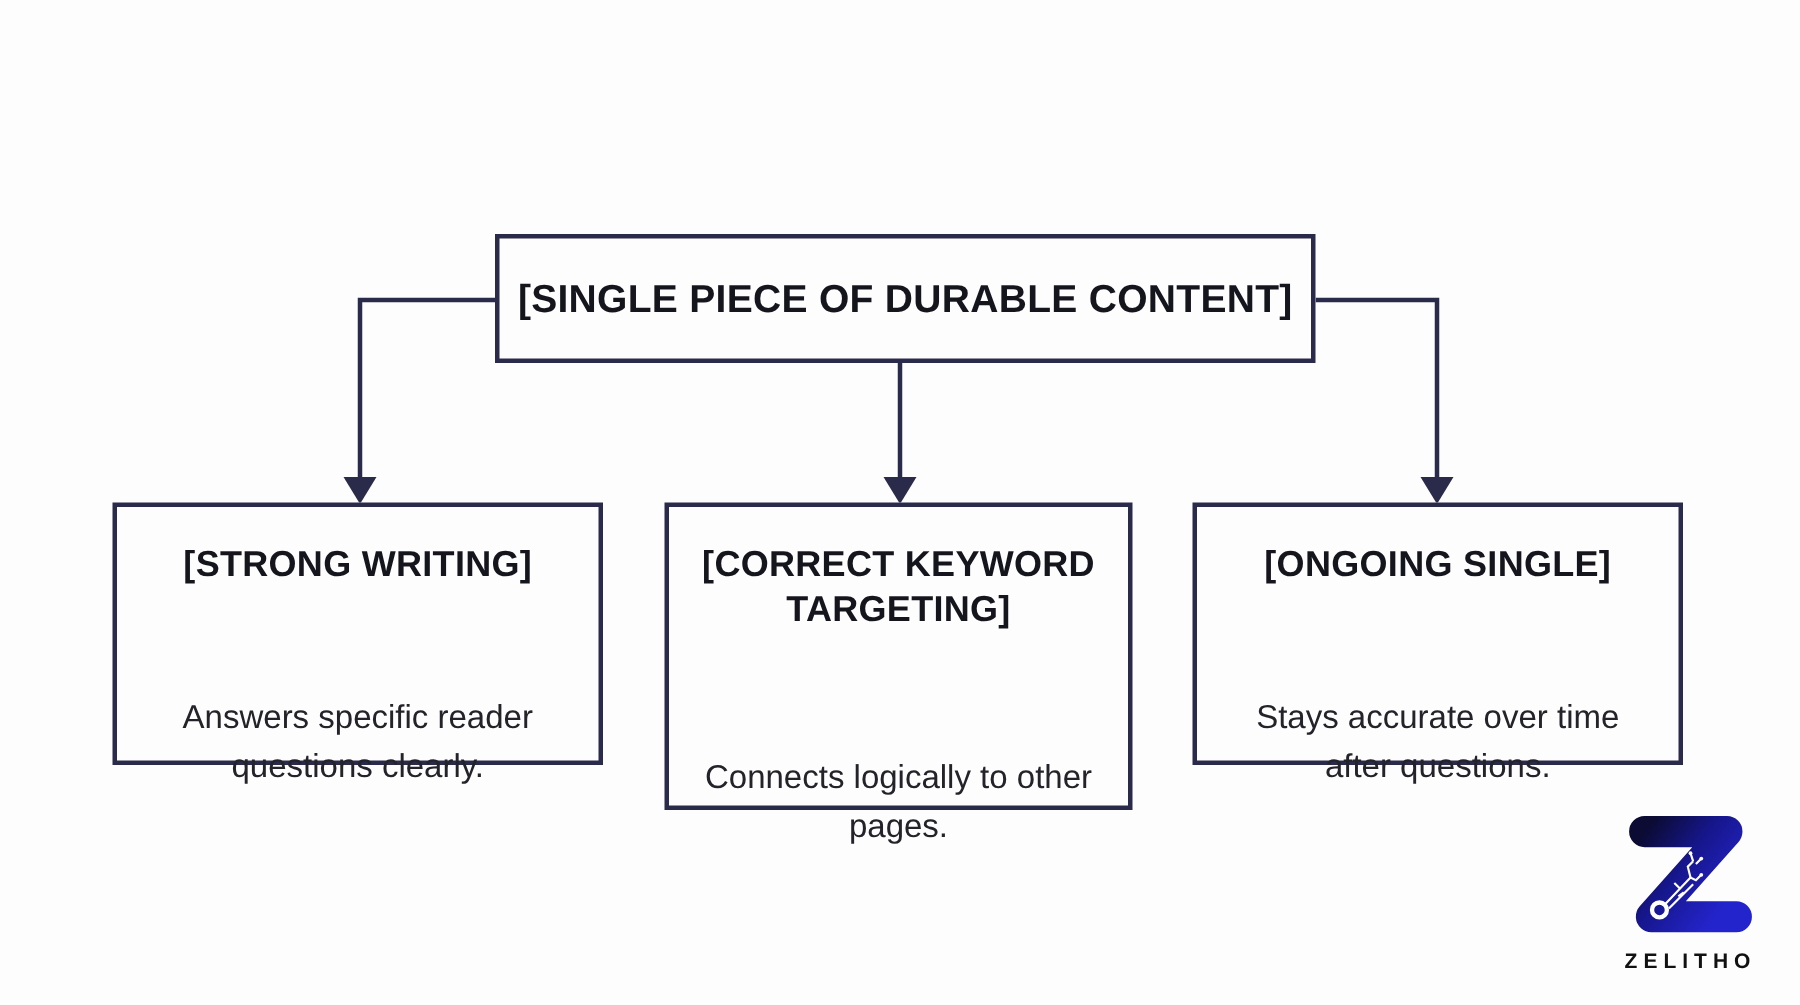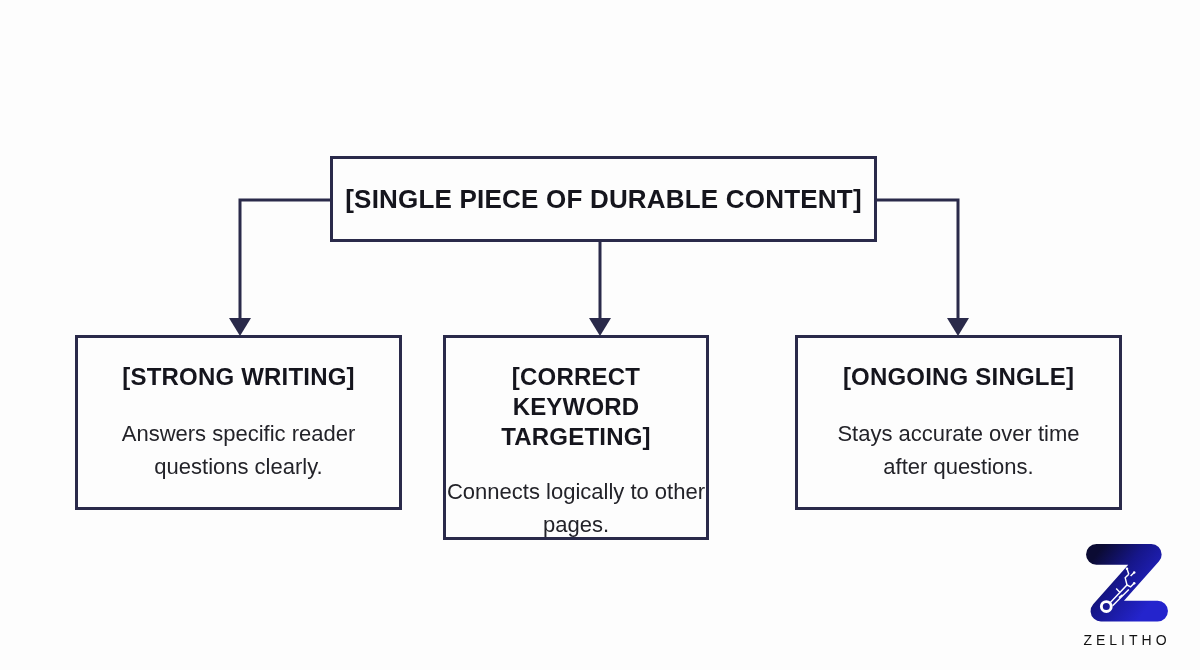--- a/index.html
+++ b/index.html
@@ -30,50 +30,50 @@
     border:3px solid var(--outline);
     background:var(--background);
     display:flex;flex-direction:column;align-items:center;
     text-align:center;
   }
   .node-root{
     left:330px;top:156px;width:547px;height:86px;
     justify-content:center;
   }
   .node-root .node-heading{font-size:26px;}
-  .node-child{top:335px;padding-top:24px;}
+  .node-child{top:335px;padding-top:24px;gap:44px;}
   .node-child-1{left:75px;width:327px;height:175px;}
-  .node-child-2{left:443px;width:266px;height:205px;}
+  .node-child-2{left:443px;width:312px;height:205px;}
   .node-child-3{left:795px;width:327px;height:175px;}
   .node-heading{
     font-weight:bold;
     font-size:24px;
     color:var(--heading-text);
     line-height:1.25;
     letter-spacing:0.2px;
   }
   .node-child-2 .node-heading{max-width:282px;}
   .node-body{
     font-size:22px;
     color:var(--body-text);
     line-height:1.48;
     margin-top:26px;
   }
   .node-child-1 .node-body{max-width:282px;}
-  .node-child-2 .node-body{max-width:268px;margin-top:24px;}
+  .node-child-2 .node-body{max-width:268px;margin-top:36px;}
   .node-child-3 .node-body{max-width:292px;}
 
   .logo{
     position:absolute;left:1076px;top:540px;width:102px;
     display:flex;flex-direction:column;align-items:center;
   }
   .logo-icon{width:92px;height:90px;display:block;}
   .logo-text{
     margin-top:2px;
-    font-size:14px;font-weight:normal;
+    font-size:14px;font-weight:bold;
     letter-spacing:4px;
     color:var(--logo-text-color);
     white-space:nowrap;
   }
 </style>
 </head>
 <body>
 
 <div class="canvas">
 

